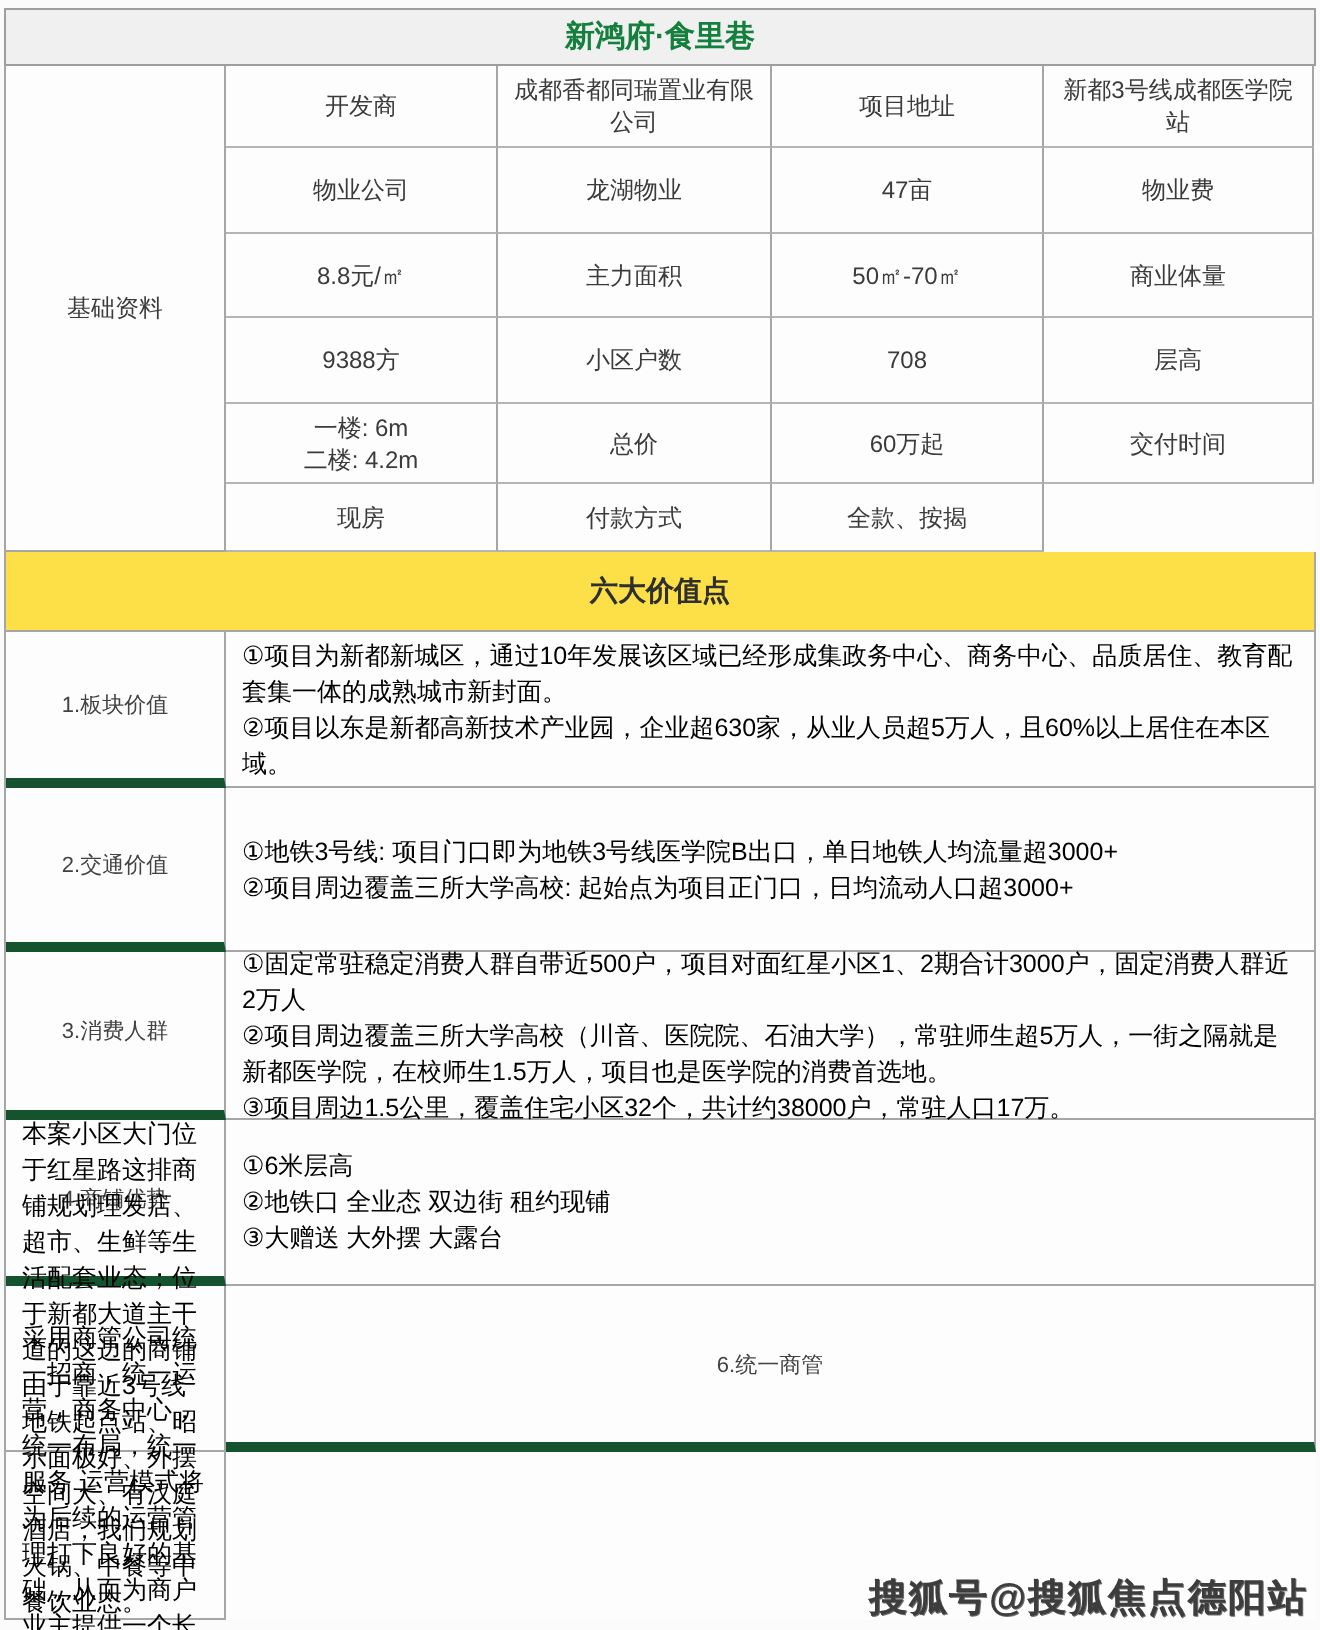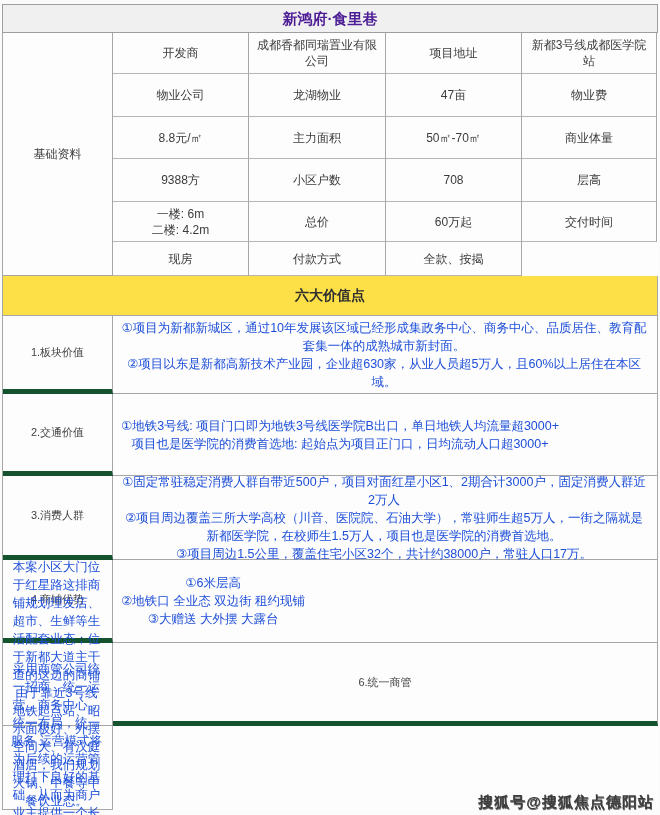--- a/index.html
+++ b/index.html
@@ -16,21 +16,21 @@
   }
   .title-bar {
     margin:4px 2px 0 2px;
     width:656px; height:29px;
     background:#f0f0f0;
     border:1px solid #9e9e9e;
     text-align:center;
     line-height:27px;
     font-size:15px;
     font-weight:bold;
-    color:#4c1d95;
+    color:#15803d;
   }
   .basic-grid {
     margin:0 2px;
     width:656px;
     display:grid;
     grid-template-columns:110px 136px 137px 136px 135px;
     grid-template-rows:41px 43px 42px 43px 40px 34px;
     border-left:1px solid #a6a6a6;
     background:#fdfdfd;
   }
@@ -76,27 +76,27 @@
     display:flex; align-items:center; justify-content:center;
     font-size:11px; color:#424242;
     text-align:center; padding:2px;
   }
   .vp-content {
     border-right:1px solid #a6a6a6;
     border-bottom:1px solid #a6a6a6;
     display:flex; align-items:center;
     font-size:12.5px; line-height:18px;
     padding:6px 10px 6px 8px;
-    text-align:center; color:#1d4ed8;
+    text-align:left; color:#000000;
     white-space:pre-line;
   }
   .watermark {
     position:absolute;
     right:6px; bottom:3px;
-    font-size:15px;
+    font-size:19px;
     font-weight:900;
     color:#3d3d3d;
     letter-spacing:1px;
     text-shadow:0.5px 0.5px 0 #6e6e6e;
   }
 </style>
 </head>
 <body>
 
 <div class="page">
@@ -139,21 +139,21 @@
 
   <div class="section-header">六大价值点</div>
 
   <div class="vp-grid">
     <div class="vp-label">1.板块价值</div>
     <div class="vp-content">①项目为新都新城区，通过10年发展该区域已经形成集政务中心、商务中心、品质居住、教育配套集一体的成熟城市新封面。
 ②项目以东是新都高新技术产业园，企业超630家，从业人员超5万人，且60%以上居住在本区域。</div>
 
     <div class="vp-label">2.交通价值</div>
     <div class="vp-content">①地铁3号线: 项目门口即为地铁3号线医学院B出口，单日地铁人均流量超3000+
-项目也是医学院的消费首选地: 起始点为项目正门口，日均流动人口超3000+</div>
+②项目周边覆盖三所大学高校: 起始点为项目正门口，日均流动人口超3000+</div>
 
     <div class="vp-label">3.消费人群</div>
     <div class="vp-content">①固定常驻稳定消费人群自带近500户，项目对面红星小区1、2期合计3000户，固定消费人群近2万人
 ②项目周边覆盖三所大学高校（川音、医院院、石油大学），常驻师生超5万人，一街之隔就是新都医学院，在校师生1.5万人，项目也是医学院的消费首选地。
 ③项目周边1.5公里，覆盖住宅小区32个，共计约38000户，常驻人口17万。</div>
 
     <div class="vp-label">4.商铺优势</div>
     <div class="vp-content">①6米层高
 ②地铁口 全业态 双边街 租约现铺
 ③大赠送 大外摆 大露台</div>

